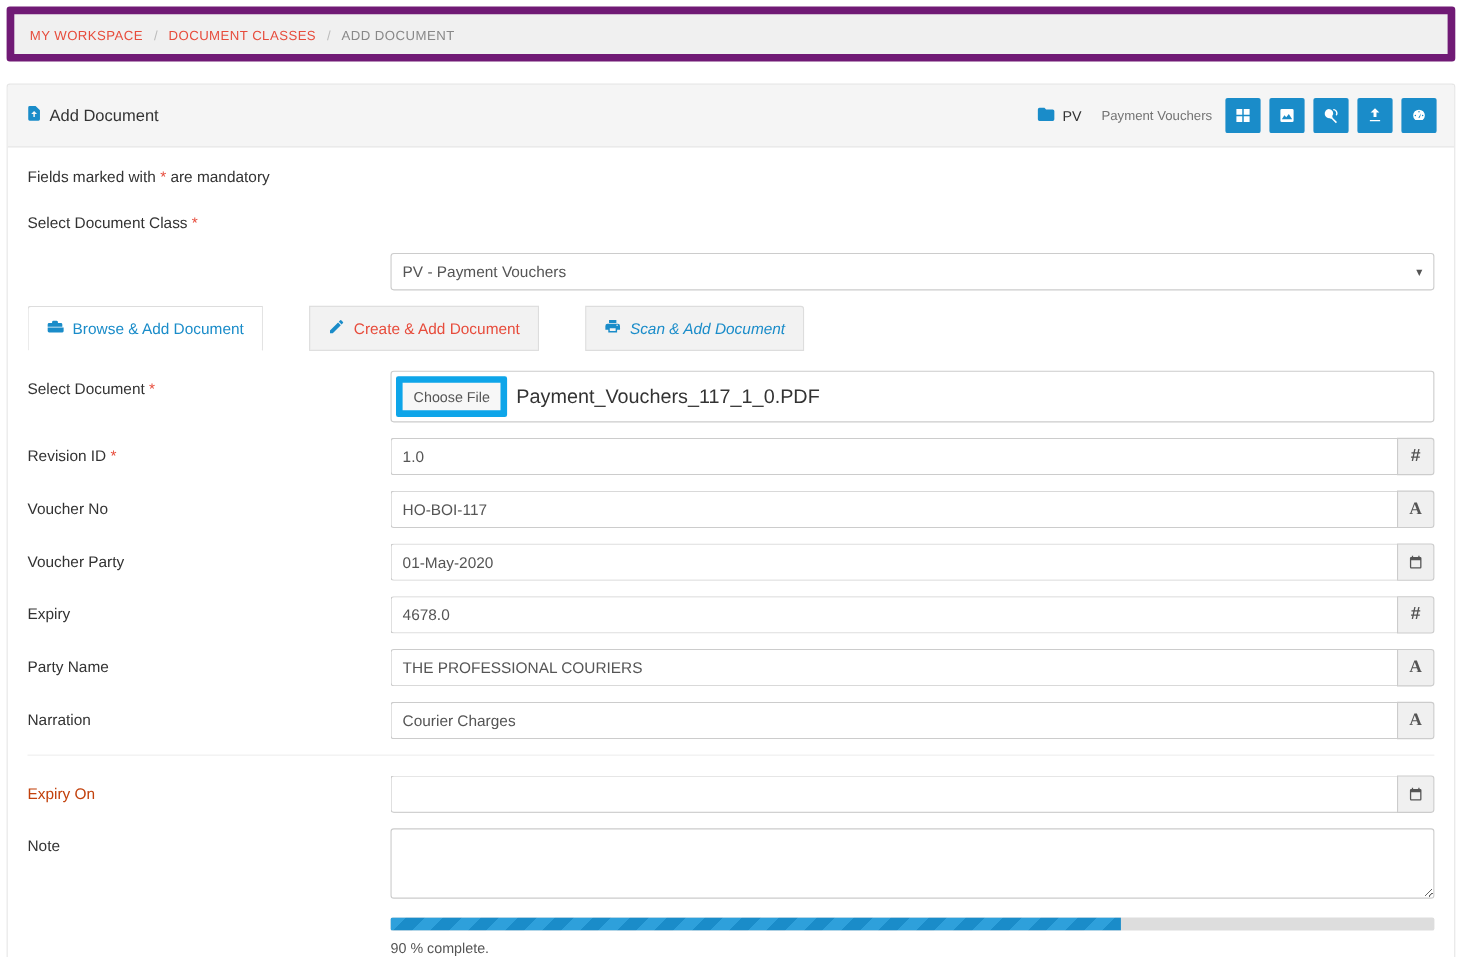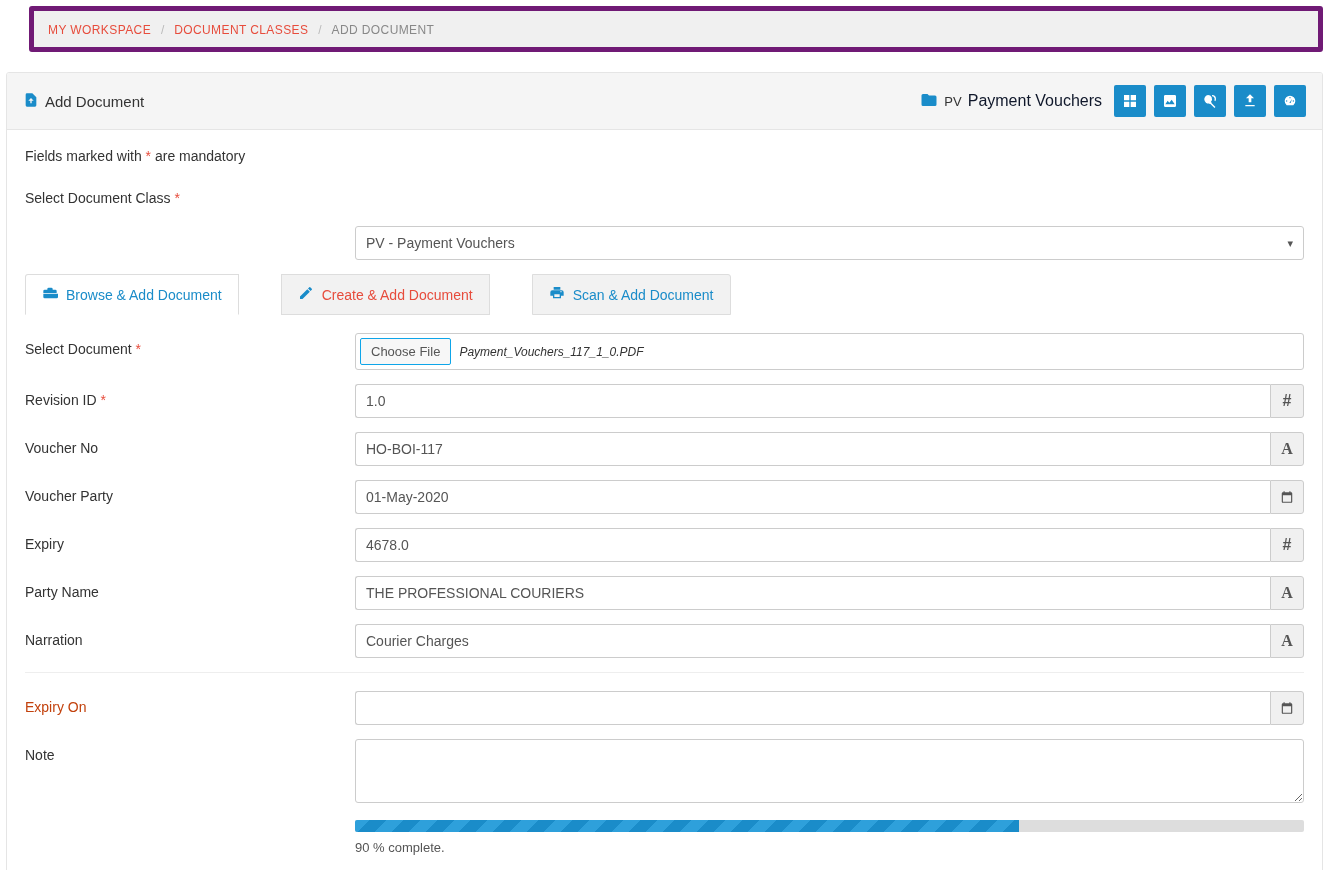--- a/index.html
+++ b/index.html
@@ -5,46 +5,45 @@
   * { box-sizing: border-box; margin: 0; padding: 0; }
   body {
     font-family: "Segoe UI", "Helvetica Neue", Arial, sans-serif;
     font-size: 14px;
     color: #333;
     background: #fff;
     padding: 6px;
   }
   .breadcrumb-bar {
     background: #f0f0f0;
-    border: 5px solid #701a75;
+    border: 7px solid #701a75;
     border-radius: 3px;
     padding: 10px 14px;
     margin-bottom: 20px;
-    margin-left: 23px;
   }
   .breadcrumb-bar a { color: #e74c3c; text-decoration: none; font-size: 12px; letter-spacing: .4px; }
   .breadcrumb-bar .sep { color: #bbb; margin: 0 6px; font-size: 12px; }
   .breadcrumb-bar .current { color: #888; font-size: 12px; letter-spacing: .4px; }
 
   .panel { border: 1px solid #e5e5e5; border-radius: 3px; overflow: hidden; }
   .panel-header {
     background: #f5f5f5;
     border-bottom: 1px solid #e5e5e5;
     padding: 12px 16px;
     display: flex;
     align-items: center;
     justify-content: space-between;
   }
   .panel-title { display: flex; align-items: center; gap: 6px; font-size: 15px; color: #333; }
   .panel-title svg { width: 16px; height: 16px; }
   .panel-actions { display: flex; align-items: center; gap: 8px; }
   .folder-label { display: flex; align-items: center; gap: 6px; font-size: 13px; color: #333; margin-right: 4px; }
   .folder-label svg { width: 18px; height: 18px; fill: #1a8cc9; }
   .folder-label .code { font-weight: 500; }
-  .folder-label .name { color: #0f172a; font-size: 16px; }
+  .folder-label .name { color: #737373; font-size: 12px; margin-left: 12px; }
   .icon-btn {
     width: 32px; height: 32px;
     background: #1a8cc9;
     display: inline-flex; align-items: center; justify-content: center;
     color: #fff; cursor: pointer;
     border-radius: 2px;
   }
   .icon-btn svg { width: 16px; height: 16px; fill: #fff; }
 
   .panel-body { padding: 18px; }
@@ -82,32 +81,32 @@
 
   .tabs { display: flex; margin-bottom: 18px; gap: 43px; }
   .tab {
     border: 1px solid #ddd; background: #f2f2f2;
     padding: 10px 16px; cursor: pointer;
     margin-right: -1px;
     display: flex; align-items: center; gap: 8px;
     font-size: 14px;
   }
   .tab:first-child { border-top-left-radius: 3px; }
-  .tab:last-child { border-top-right-radius: 3px; }
+  .tab:last-child { border-top-right-radius: 3px; font-style: italic; }
   .tab.active { background: #fff; border-bottom-color: #fff; }
   .tab svg { width: 16px; height: 16px; fill: #1a8cc9; }
   .tab .text-blue { color: #1a8cc9; }
   .tab .text-red { color: #e74c3c; }
 
   .file-wrap { display: flex; align-items: center; padding: 4px; gap: 8px; }
   .choose-btn {
-    border: 1px solid #0ea5e9; background: #f7f7f7; padding: 5px 10px;
+    border: 6px solid #0ea5e9; background: #f7f7f7; padding: 5px 10px;
     font-size: 13px; cursor: pointer; border-radius: 2px;
   }
-  .file-name { color: #333; font-size: 12px; font-style: italic; }
+  .file-name { color: #333; font-size: 18px; }
 
   .divider { border: none; border-top: 1px solid #eee; margin: 4px 0 18px; }
 
   .progress { height: 12px; background: #ddd; border-radius: 2px; overflow: hidden; margin-bottom: 8px; }
   .progress-fill {
     height: 100%;
     background: repeating-linear-gradient(-45deg, #1a8cc9 0 12px, #2ea0db 12px 24px);
   }
   .progress-text { font-size: 13px; color: #555; }
 

